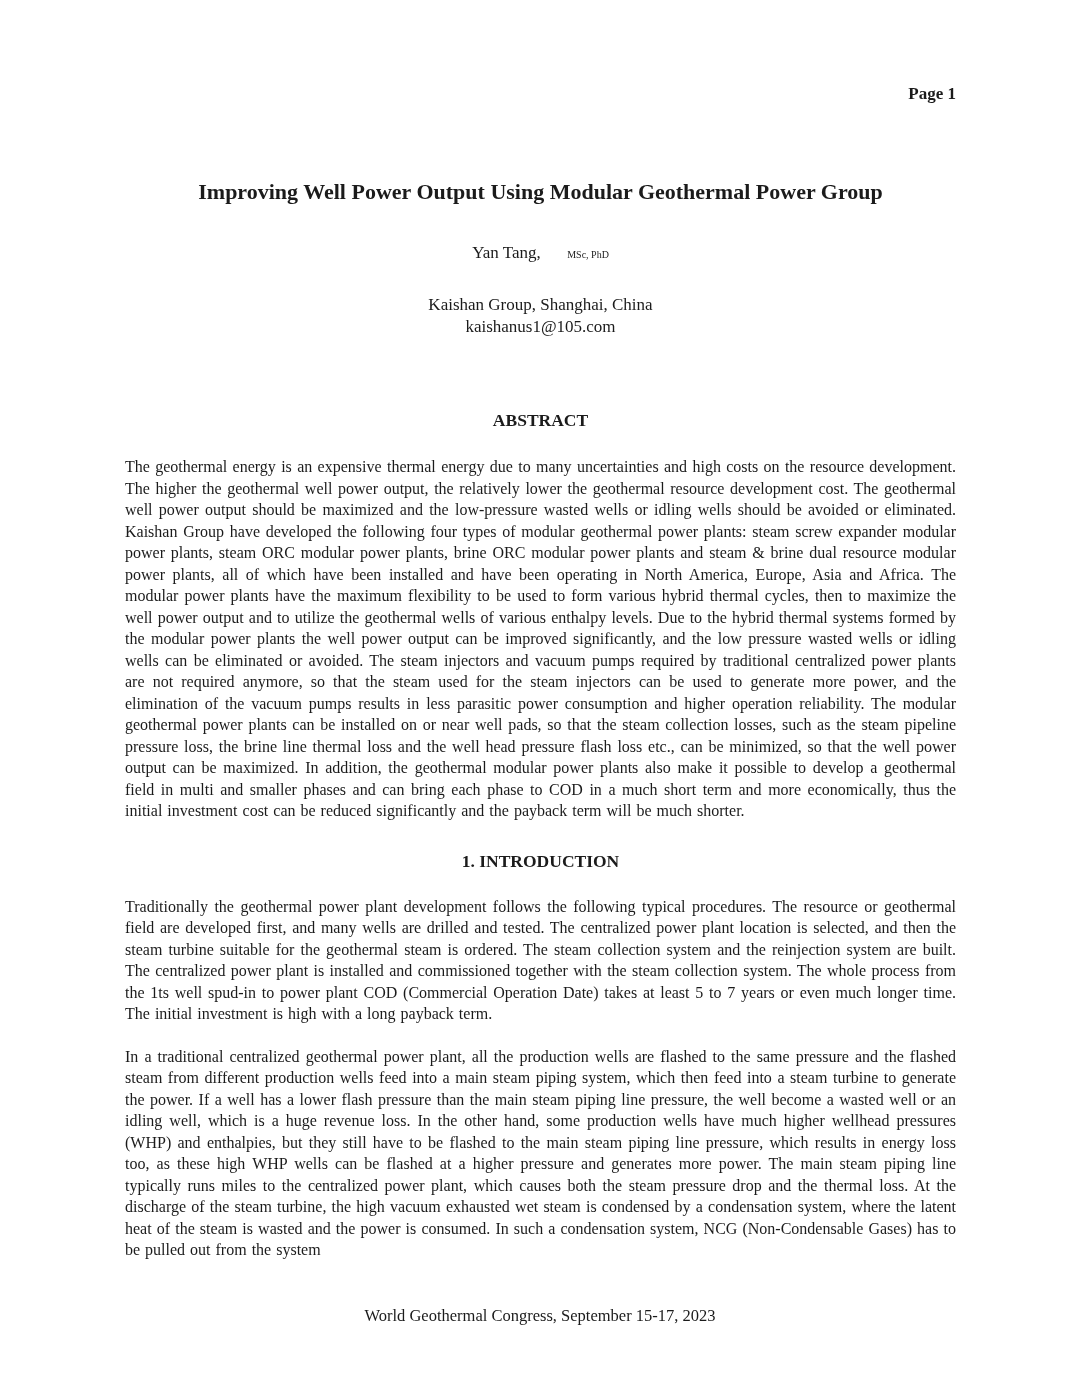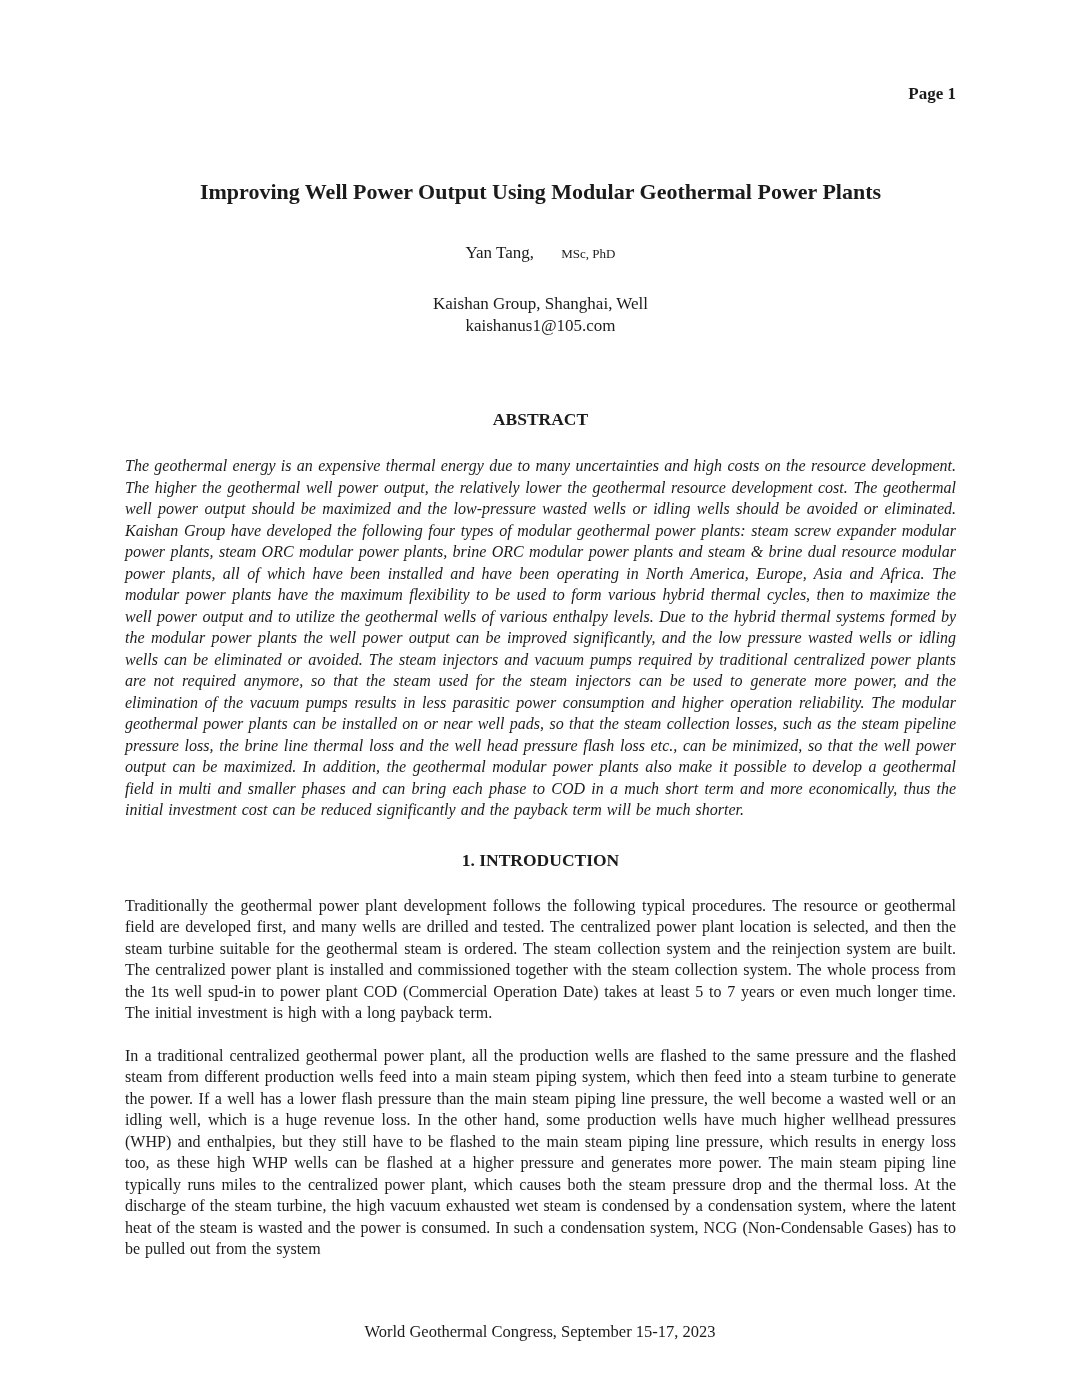--- a/index.html
+++ b/index.html
@@ -32,21 +32,21 @@
     font-weight: bold;
     line-height: 27px;
   }
   .byline {
     margin-top: 37px;
     text-align: center;
     font-size: 17px;
     line-height: 21px;
   }
   .author-credentials {
-    font-size: 13px;
+    font-size: 10px;
     margin-left: 24px;
   }
   .affiliation-block {
     margin-top: 29px;
     text-align: center;
     font-size: 17px;
     line-height: 22px;
   }
   .section-heading {
     margin: 0;
@@ -61,46 +61,46 @@
   .intro-heading {
     margin-top: 29px;
   }
   .body-text {
     margin: 0;
     text-align: justify;
     font-size: 16px;
     line-height: 21.5px;
     word-spacing: 1px;
   }
-  .abstract-body   { margin-top: 25px; font-style: italic; }
+  .abstract-body   { margin-top: 25px; }
   .intro-para-1    { margin-top: 24px; }
   .intro-para-2    { margin-top: 21px; }
   .footer {
     position: absolute;
     left: 0;
     right: 0;
-    bottom: 56px;
+    bottom: 72px;
     text-align: center;
     font-size: 16.5px;
     line-height: 20px;
   }
 </style>
 </head>
 <body>
 
 <div class="page">
 
   <div class="page-number">Page 1</div>
 
-  <h1 class="title">Improving Well Power Output Using Modular Geothermal Power Plants</h1>
+  <h1 class="title">Improving Well Power Output Using Modular Geothermal Power Group</h1>
 
   <div class="byline"><span class="author-name">Yan Tang,</span><span class="author-credentials"> MSc, PhD</span></div>
 
   <div class="affiliation-block">
-    <div>Kaishan Group, Shanghai, Well</div>
+    <div>Kaishan Group, Shanghai, China</div>
     <div>kaishanus1@105.com</div>
   </div>
 
   <h2 class="section-heading abstract-heading">ABSTRACT</h2>
 
   <p class="body-text abstract-body">The geothermal energy is an expensive thermal energy due to many uncertainties and high costs on the resource development. The higher the geothermal well power output, the relatively lower the geothermal resource development cost. The geothermal well power output should be maximized and the low-pressure wasted wells or idling wells should be avoided or eliminated. Kaishan Group have developed the following four types of modular geothermal power plants: steam screw expander modular power plants, steam ORC modular power plants, brine ORC modular power plants and steam &amp; brine dual resource modular power plants, all of which have been installed and have been operating in North America, Europe, Asia and Africa. The modular power plants have the maximum flexibility to be used to form various hybrid thermal cycles, then to maximize the well power output and to utilize the geothermal wells of various enthalpy levels. Due to the hybrid thermal systems formed by the modular power plants the well power output can be improved significantly, and the low pressure wasted wells or idling wells can be eliminated or avoided. The steam injectors and vacuum pumps required by traditional centralized power plants are not required anymore, so that the steam used for the steam injectors can be used to generate more power, and the elimination of the vacuum pumps results in less parasitic power consumption and higher operation reliability. The modular geothermal power plants can be installed on or near well pads, so that the steam collection losses, such as the steam pipeline pressure loss, the brine line thermal loss and the well head pressure flash loss etc., can be minimized, so that the well power output can be maximized. In addition, the geothermal modular power plants also make it possible to develop a geothermal field in multi and smaller phases and can bring each phase to COD in a much short term and more economically, thus the initial investment cost can be reduced significantly and the payback term will be much shorter.</p>
 
   <h2 class="section-heading intro-heading">1. INTRODUCTION</h2>
 
   <p class="body-text intro-para-1">Traditionally the geothermal power plant development follows the following typical procedures. The resource or geothermal field are developed first, and many wells are drilled and tested. The centralized power plant location is selected, and then the steam turbine suitable for the geothermal steam is ordered. The steam collection system and the reinjection system are built. The centralized power plant is installed and commissioned together with the steam collection system. The whole process from the 1ts well spud-in to power plant COD (Commercial Operation Date) takes at least 5 to 7 years or even much longer time. The initial investment is high with a long payback term.</p>

